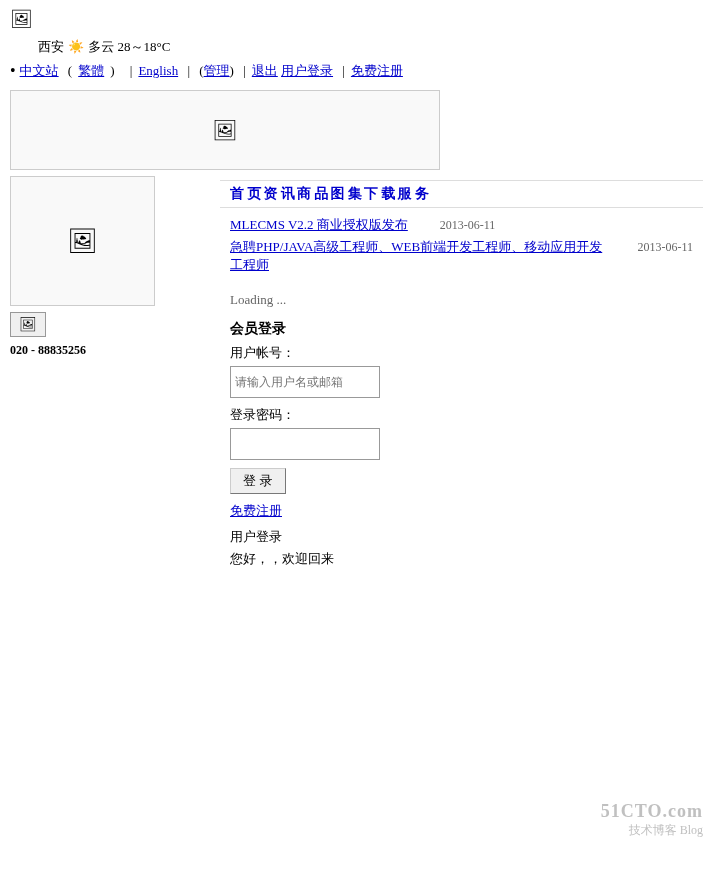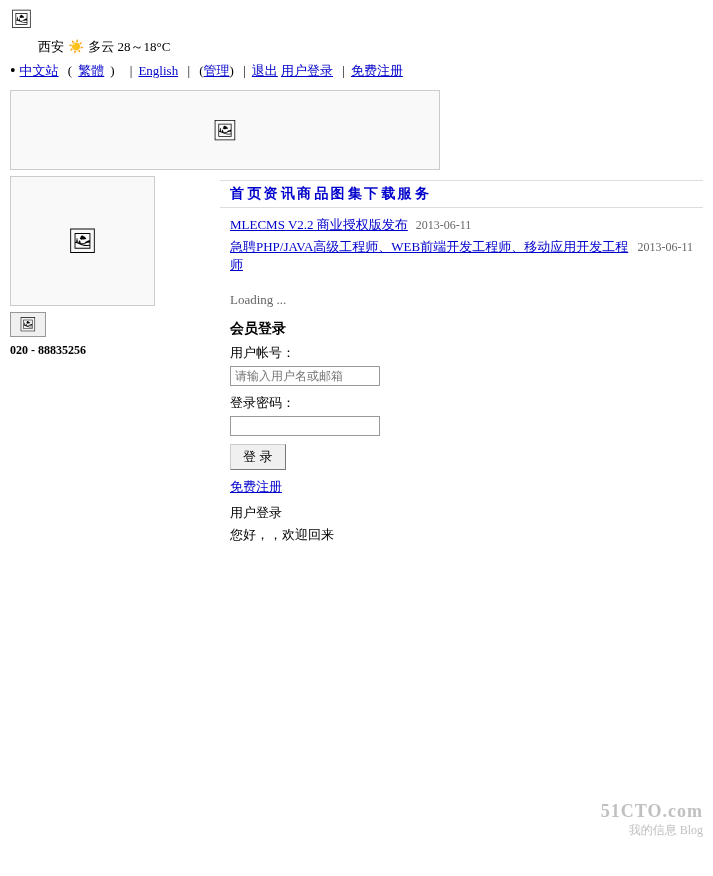--- a/index.html
+++ b/index.html
@@ -115,21 +115,21 @@
     
     .content-area {
       padding: 4px 10px;
     }
     .news-list {
       margin-bottom: 10px;
     }
     .news-item {
       display: flex;
       align-items: baseline;
-      gap: 8px;
+      gap: 32px;
       margin-bottom: 4px;
       font-size: 13px;
     }
     .news-item a {
       color: #0000cc;
       text-decoration: underline;
     }
     .news-date {
       color: #666;
       font-size: 12px;
@@ -154,21 +154,21 @@
     }
     .field-label {
       font-size: 13px;
       margin-bottom: 4px;
     }
     .text-input {
       border: 1px solid #999;
       padding: 2px 4px;
       font-size: 12px;
       width: 150px;
-      height: 20px;
+      height: 32px;
       margin-bottom: 8px;
       display: block;
     }
     .login-btn {
       border: 1px outset #ccc;
       background: #f0f0f0;
       padding: 3px 12px;
       font-size: 13px;
       cursor: pointer;
       margin-bottom: 8px;
@@ -297,14 +297,14 @@
       </div>
 
       <div class="my-info">用户登录</div>
       <div class="welcome-text">您好，，欢迎回来</div>
     </div>
   </div>
 </div>
 
 <div class="watermark">
   <div class="watermark-main">51CTO.com</div>
-  <div class="watermark-sub">我的信息  Blog</div>
+  <div class="watermark-sub">技术博客  Blog</div>
 </div>
 
 </body></html>

